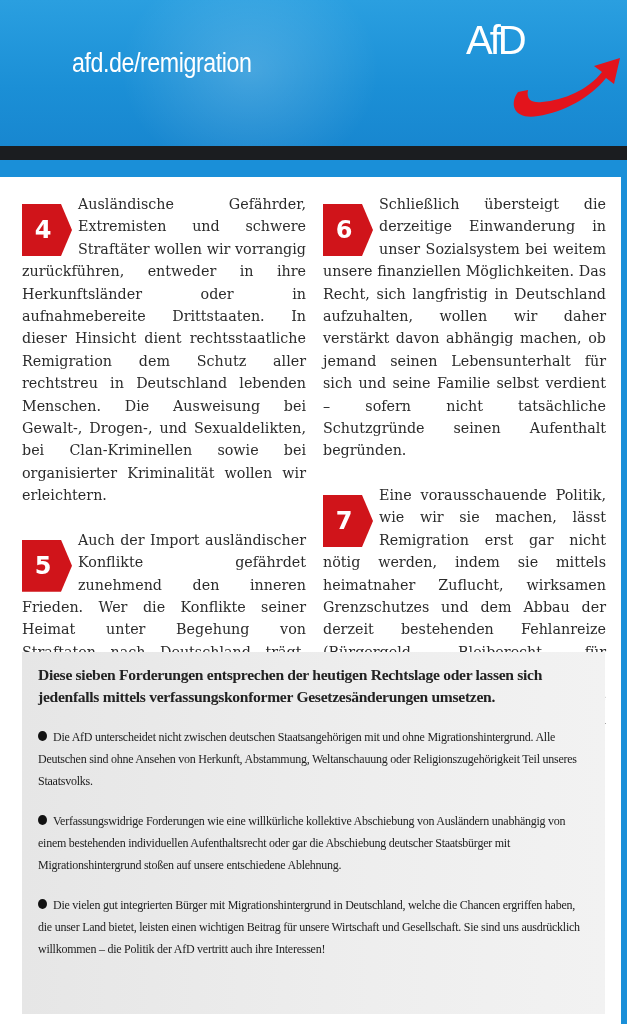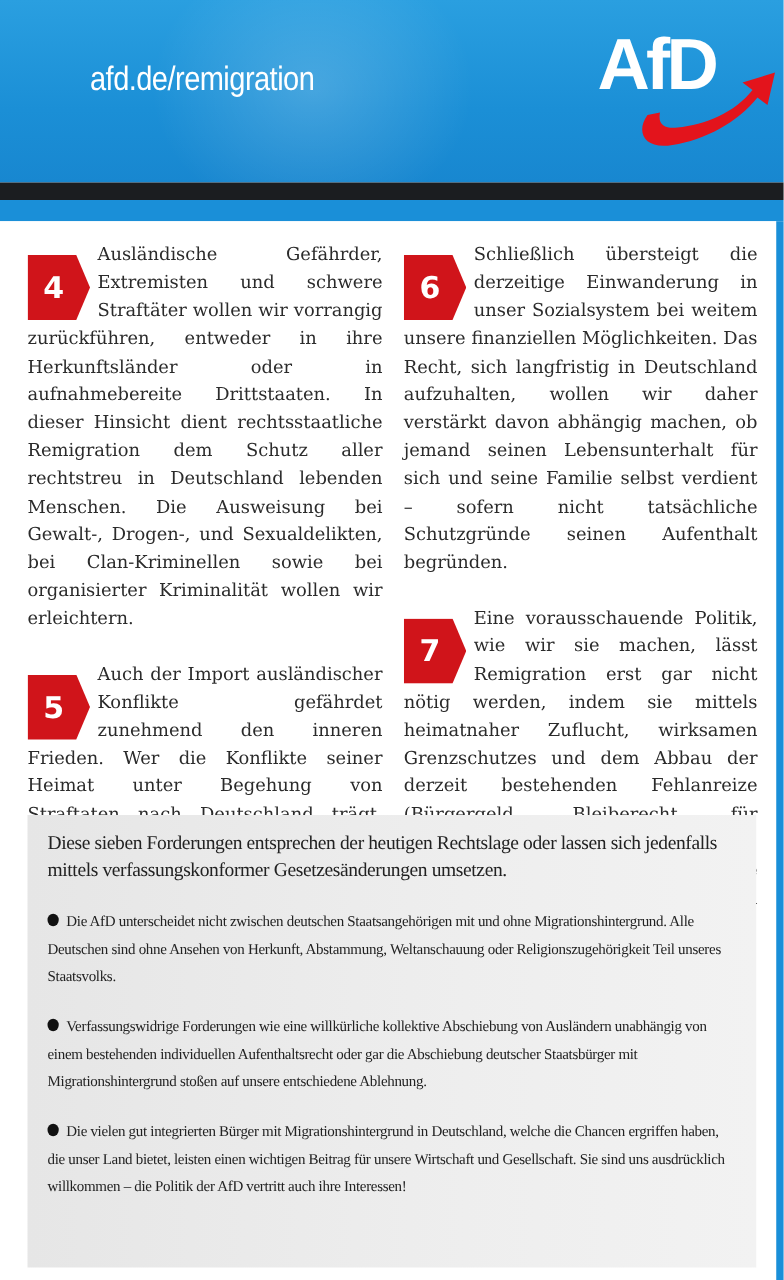--- a/index.html
+++ b/index.html
@@ -16,23 +16,23 @@
     background: radial-gradient(ellipse at center, rgba(255,255,255,0.18) 0%, rgba(255,255,255,0) 70%);
   }
   .url {
     position: absolute; left: 72px; top: 48px;
     font-family: "Liberation Sans Narrow", "Liberation Sans", sans-serif;
     font-size: 27px; color: #ffffff; letter-spacing: -0.5px;
     transform: scaleX(0.86); transform-origin: left center;
   }
   .logo { position: absolute; left: 462px; top: 18px; width: 160px; height: 112px; }
   .logo-text {
-    position: absolute; left: 16px; top: 0px;
-    font-family: "Liberation Sans", sans-serif; font-weight: bold;
-    font-size: 58px; color: #ffffff; letter-spacing: -3px;
+    position: absolute; left: 4px; top: 0px;
+    font-family: "Liberation Sans", sans-serif; font-weight: normal;
+    font-size: 40px; color: #ffffff; letter-spacing: -3px;
   }
   .logo svg { position: absolute; left: 40px; top: 36px; }
 
   .black-bar { position: absolute; left: 0; top: 146px; width: 627px; height: 14px; background: #1b1d20; }
   .blue-strip { position: absolute; left: 0; top: 160px; width: 627px; height: 17px; background: #1a8fd8; }
   .right-strip { position: absolute; left: 621px; top: 177px; width: 6px; height: 847px; background: #1a8fd8; }
 
   .panel { position: absolute; left: 0; top: 177px; width: 621px; height: 847px; background: #ffffff; }
 
   .col { position: absolute; font-size: 14.3px; line-height: 22.4px; text-align: justify; color: #2b2b2b; }
@@ -45,21 +45,21 @@
     font-size: 24px; line-height: 52px; text-align: center; padding-right: 8px;
   }
   .hyph { hyphens: manual; margin-top: 12px; }
 
   .infobox {
     position: absolute; left: 22px; top: 652px; width: 583px; height: 362px;
     background: linear-gradient(90deg, #e6e6e6 0%, #eeeeee 60%, #f2f2f2 100%);
     font-family: "Liberation Serif", serif; color: #222;
     padding: 12px 16px 0 16px;
   }
-  .infobox-title { font-weight: normal; font-size: 15.6px; line-height: 22px; margin-bottom: 18px; letter-spacing: -0.3px; }
+  .infobox-title { font-weight: bold; font-size: 15.6px; line-height: 22px; margin-bottom: 18px; letter-spacing: -0.3px; }
   .bullet { font-size: 12px; line-height: 22px; margin-bottom: 18px; letter-spacing: -0.25px; }
   .dot { display: inline-block; width: 9px; height: 10px; border-radius: 50%; background: #111; margin-right: 6px; vertical-align: 0px; }
 </style>
 </head>
 <body>
 
 <div class="header">
   <div class="url">afd.de/remigration</div>
   <div class="logo">
     <span class="logo-text">AfD</span>

